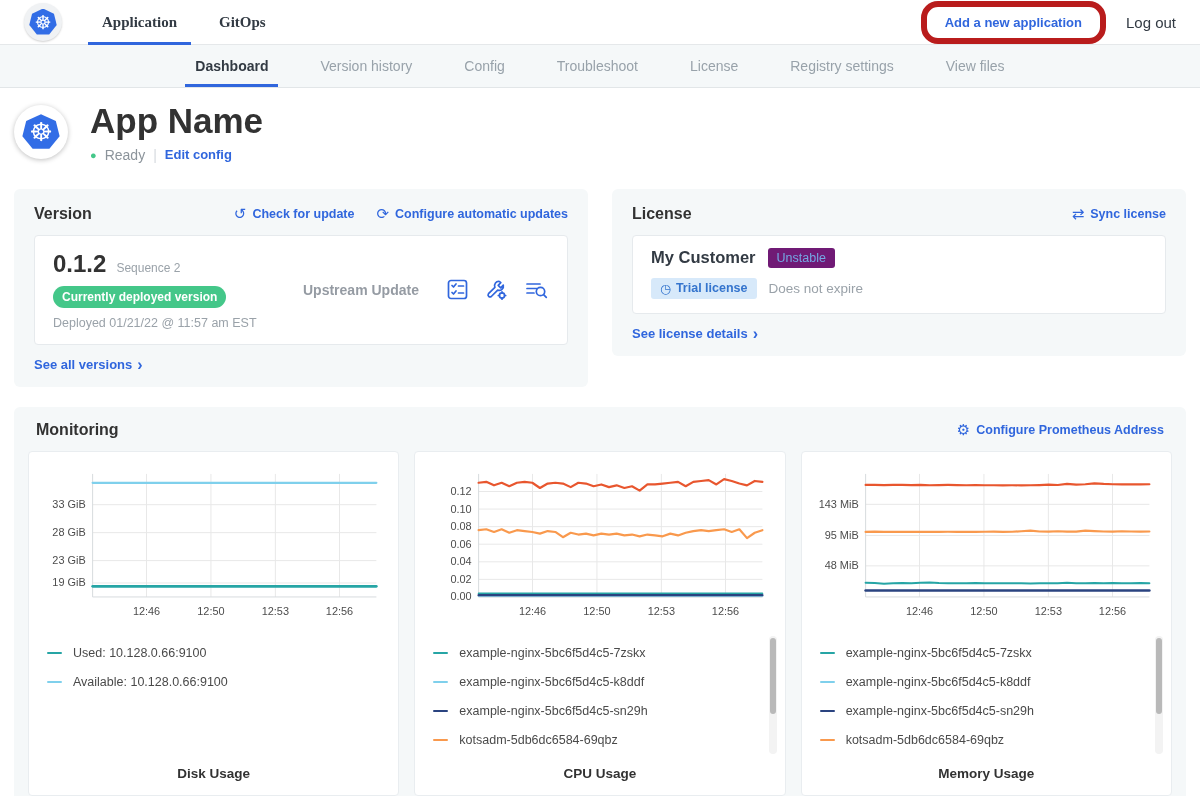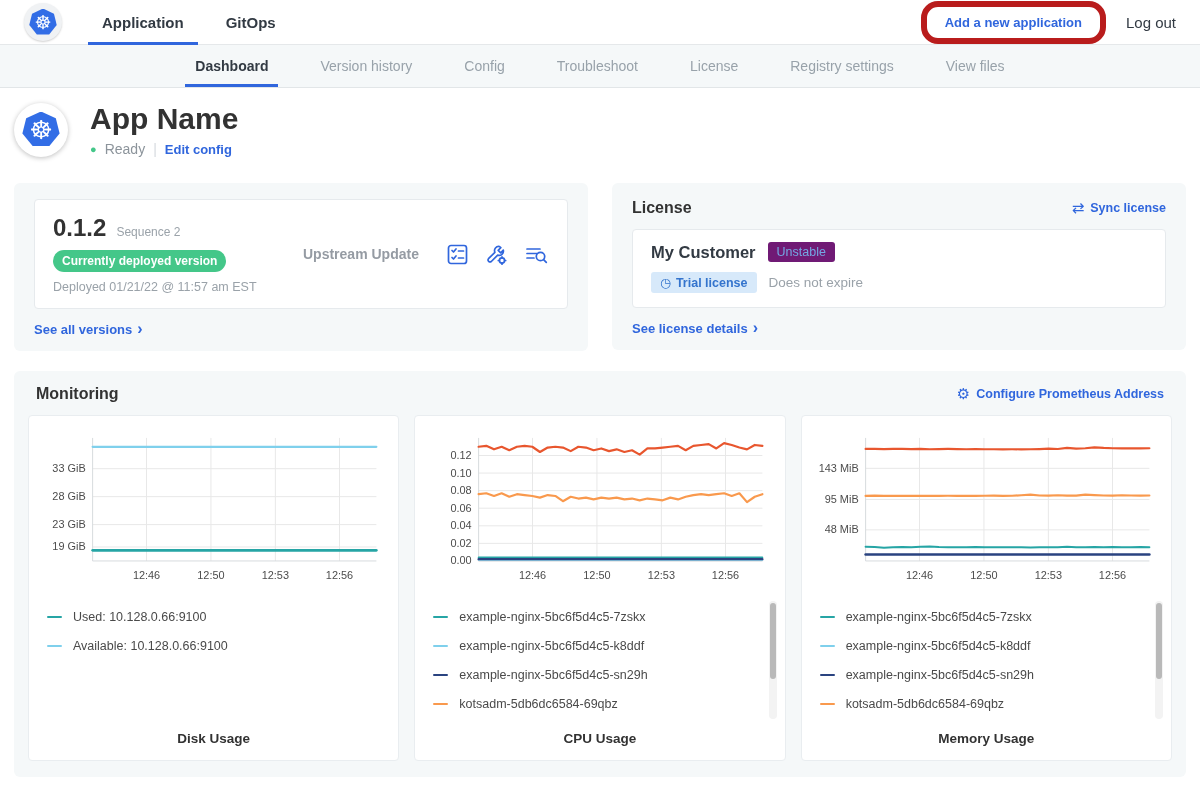--- a/index.html
+++ b/index.html
@@ -20,21 +20,21 @@
     width:38px; height:38px; border-radius:50%; background:#f0f2f4;
     box-shadow:0 1px 2px rgba(0,0,0,.18);
     display:flex; align-items:center; justify-content:center;
   }
   .k8s-hept {
     width:28px; height:27px; background:#326de6; color:#fff;
     clip-path:polygon(50% 0%, 89% 19%, 99% 61%, 72% 96%, 28% 96%, 1% 61%, 11% 19%);
     display:flex; align-items:center; justify-content:center;
     font-size:19px; line-height:1;
   }
-  .topnav-tabs { display:flex; align-items:stretch; }
+  .topnav-tabs { display:flex; align-items:stretch;font-family:Liberation Serif, serif; }
   .topnav-tab {
     display:flex; align-items:center; padding:0 14px; margin-right:14px;
     font-size:15px; font-weight:bold; color:#323a43; position:relative; cursor:pointer;
   }
   .topnav-tab.active::after {
     content:""; position:absolute; left:0; right:0; bottom:-1px; height:3px; background:#3066dd;
   }
   .topnav-right { margin-left:auto; display:flex; align-items:center; gap:20px; }
   .pill-btn {
     border:6px solid #b91c1c; color:#3066dd; background:#fff; border-radius:17px;
@@ -58,21 +58,21 @@
   }
 
   
   .app-header { display:flex; align-items:center; padding:14px 24px 16px 14px; gap:22px; }
   .app-icon {
     width:54px; height:54px; border-radius:50%; background:#fff;
     box-shadow:0 1px 5px rgba(0,0,0,.25);
     display:flex; align-items:center; justify-content:center;
   }
   .app-icon .k8s-hept { width:38px; height:36px; font-size:26px; }
-  .app-title { font-size:30px; font-weight:bold; color:#323232; line-height:1.1; }
+  .app-title { font-size:35px; font-weight:bold; color:#323232; line-height:1.1; }
   .app-status { display:flex; align-items:center; gap:8px; margin-top:6px; font-size:14px; }
   .status-dot { color:#44c789; font-size:11px; }
   .status-text { color:#8c949b; }
   .status-sep { color:#d6dbdf; }
   .edit-config { color:#3066dd; font-weight:bold; font-size:13px; cursor:pointer; }
 
   
   .cards-row { display:flex; gap:24px; padding:10px 14px 0 14px; align-items:flex-start; }
   .card {
     background:#f5f8f9; border-radius:6px; padding:16px 20px 14px 20px; flex:1;
@@ -190,20 +190,33 @@
       <span class="status-text">Ready</span>
       <span class="status-sep">|</span>
       <span class="edit-config">Edit config</span>
     </div>
   </div>
 </div>
 
 <div class="cards-row">
 
   <div class="card" style="min-height:166px;">
+    <div class="card-head">
+      <div class="card-title">Version</div>
+      <div class="card-links">
+        <div class="icon-link">
+          <span class="glyph">↺</span>
+          <span>Check for update</span>
+        </div>
+        <div class="icon-link">
+          <span class="glyph">⟳</span>
+          <span>Configure automatic updates</span>
+        </div>
+      </div>
+    </div>
     <div class="inner-card">
       <div class="ver-left">
         <div class="ver-number-row">
           <span class="ver-number">0.1.2</span>
           <span class="ver-seq">Sequence 2</span>
         </div>
         <div class="deployed-badge">Currently deployed version</div>
         <div class="deployed-date">Deployed 01/21/22 @ 11:57 am EST</div>
       </div>
       <div class="ver-source">Upstream Update</div>

